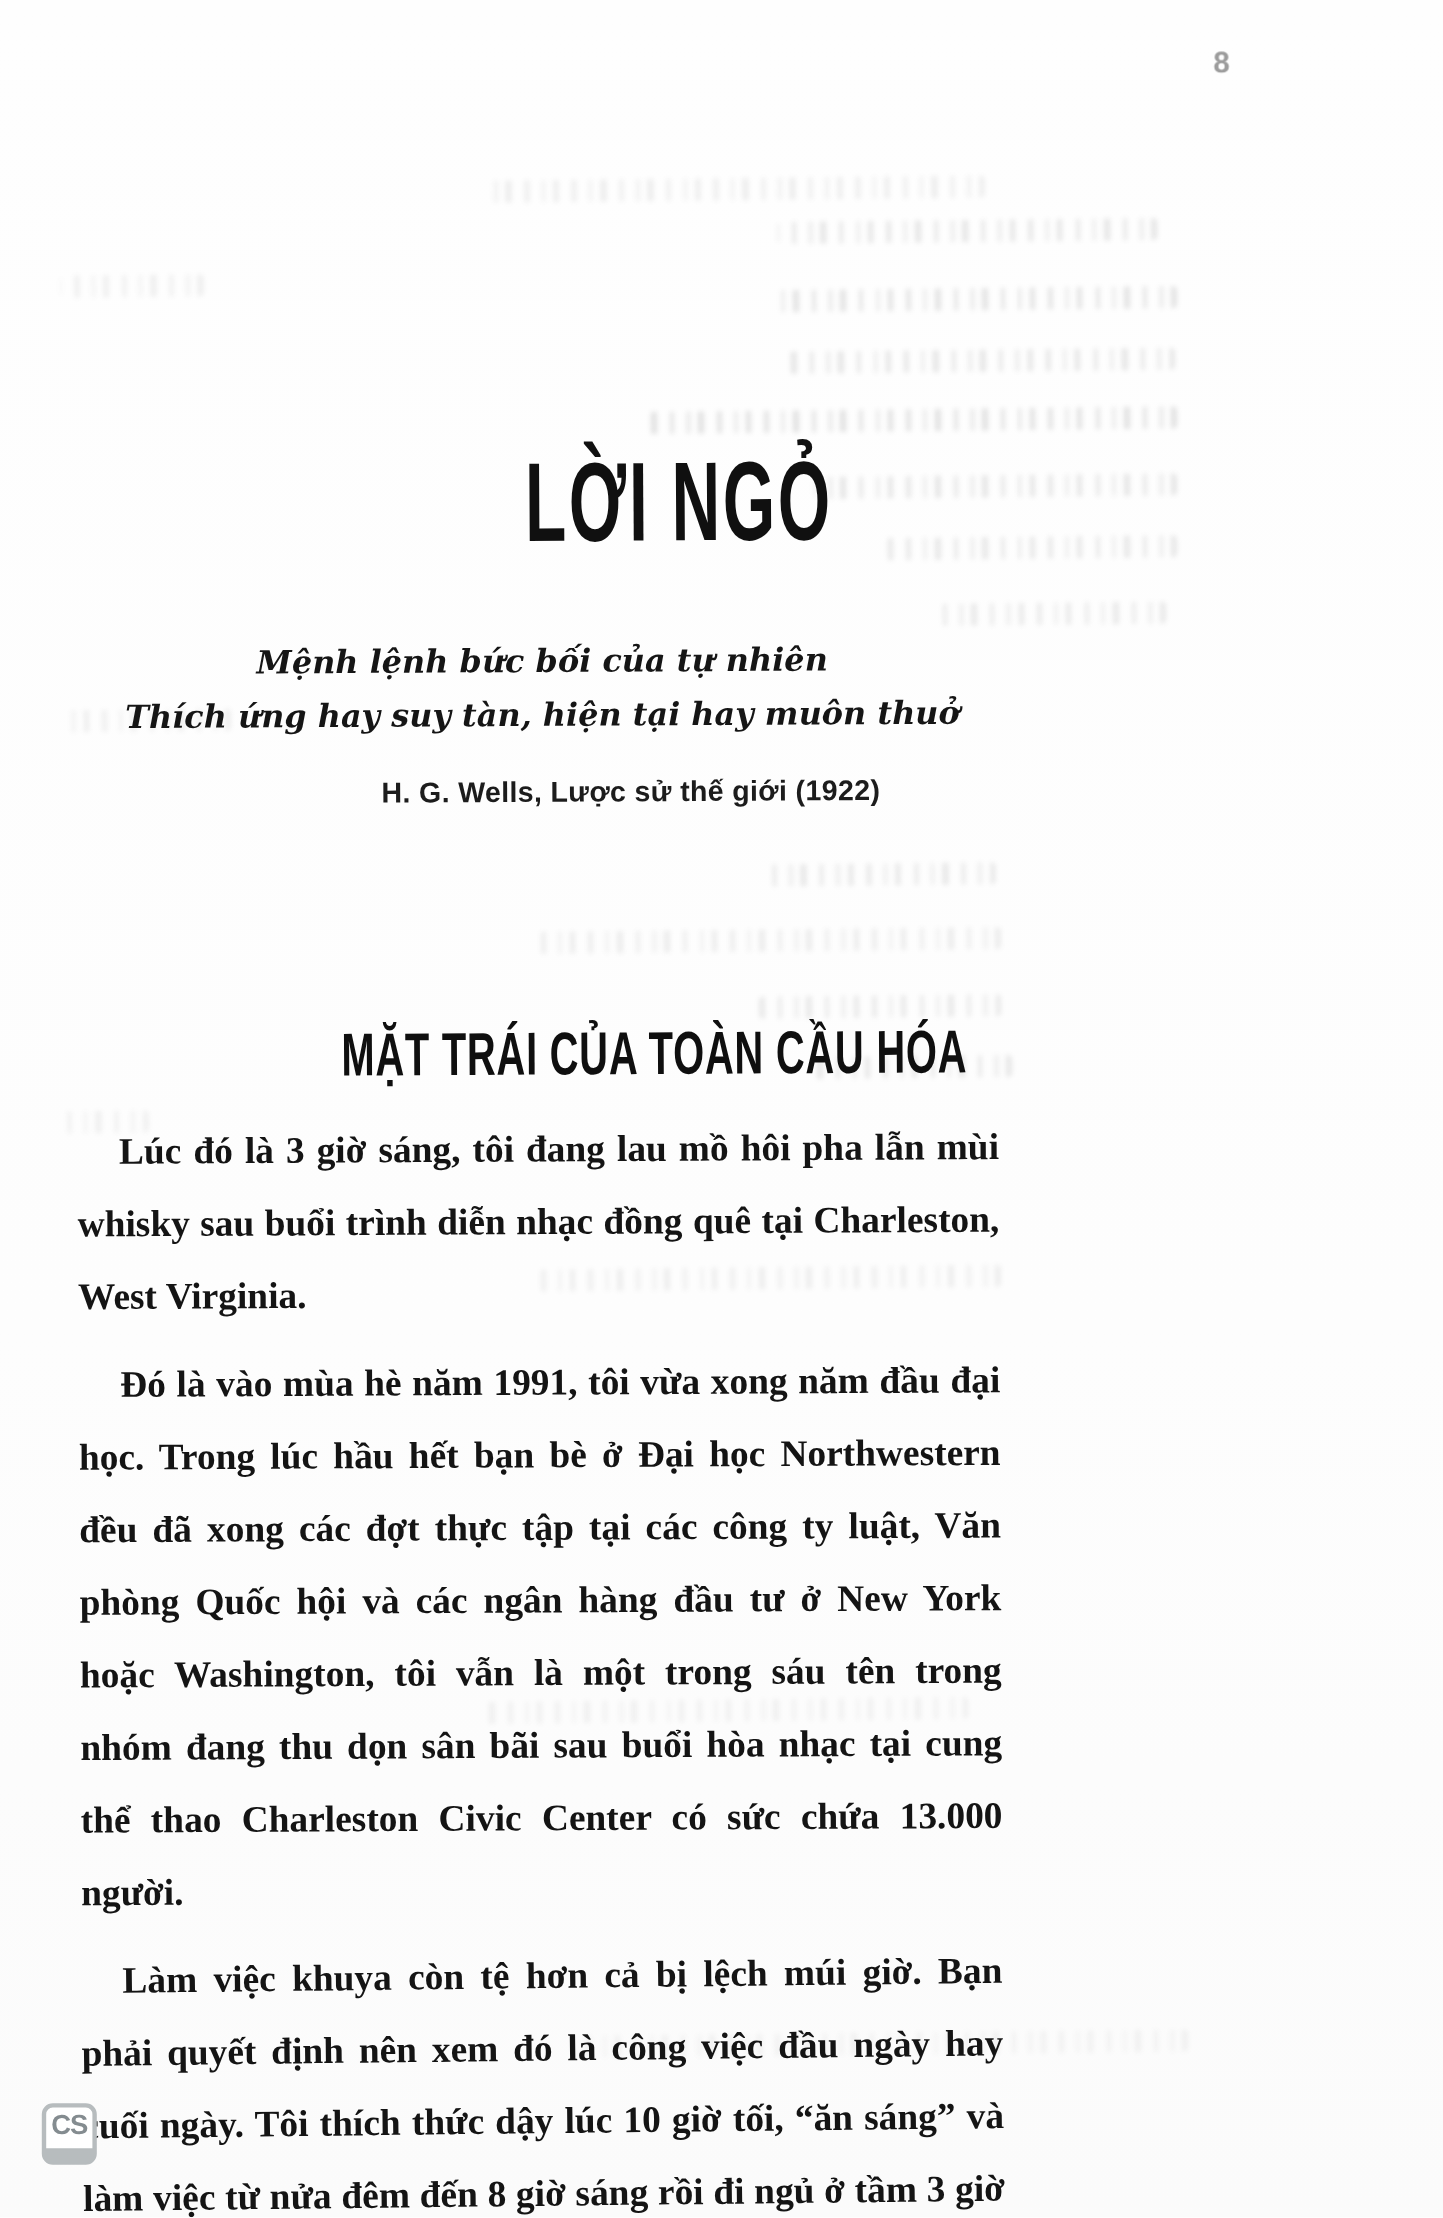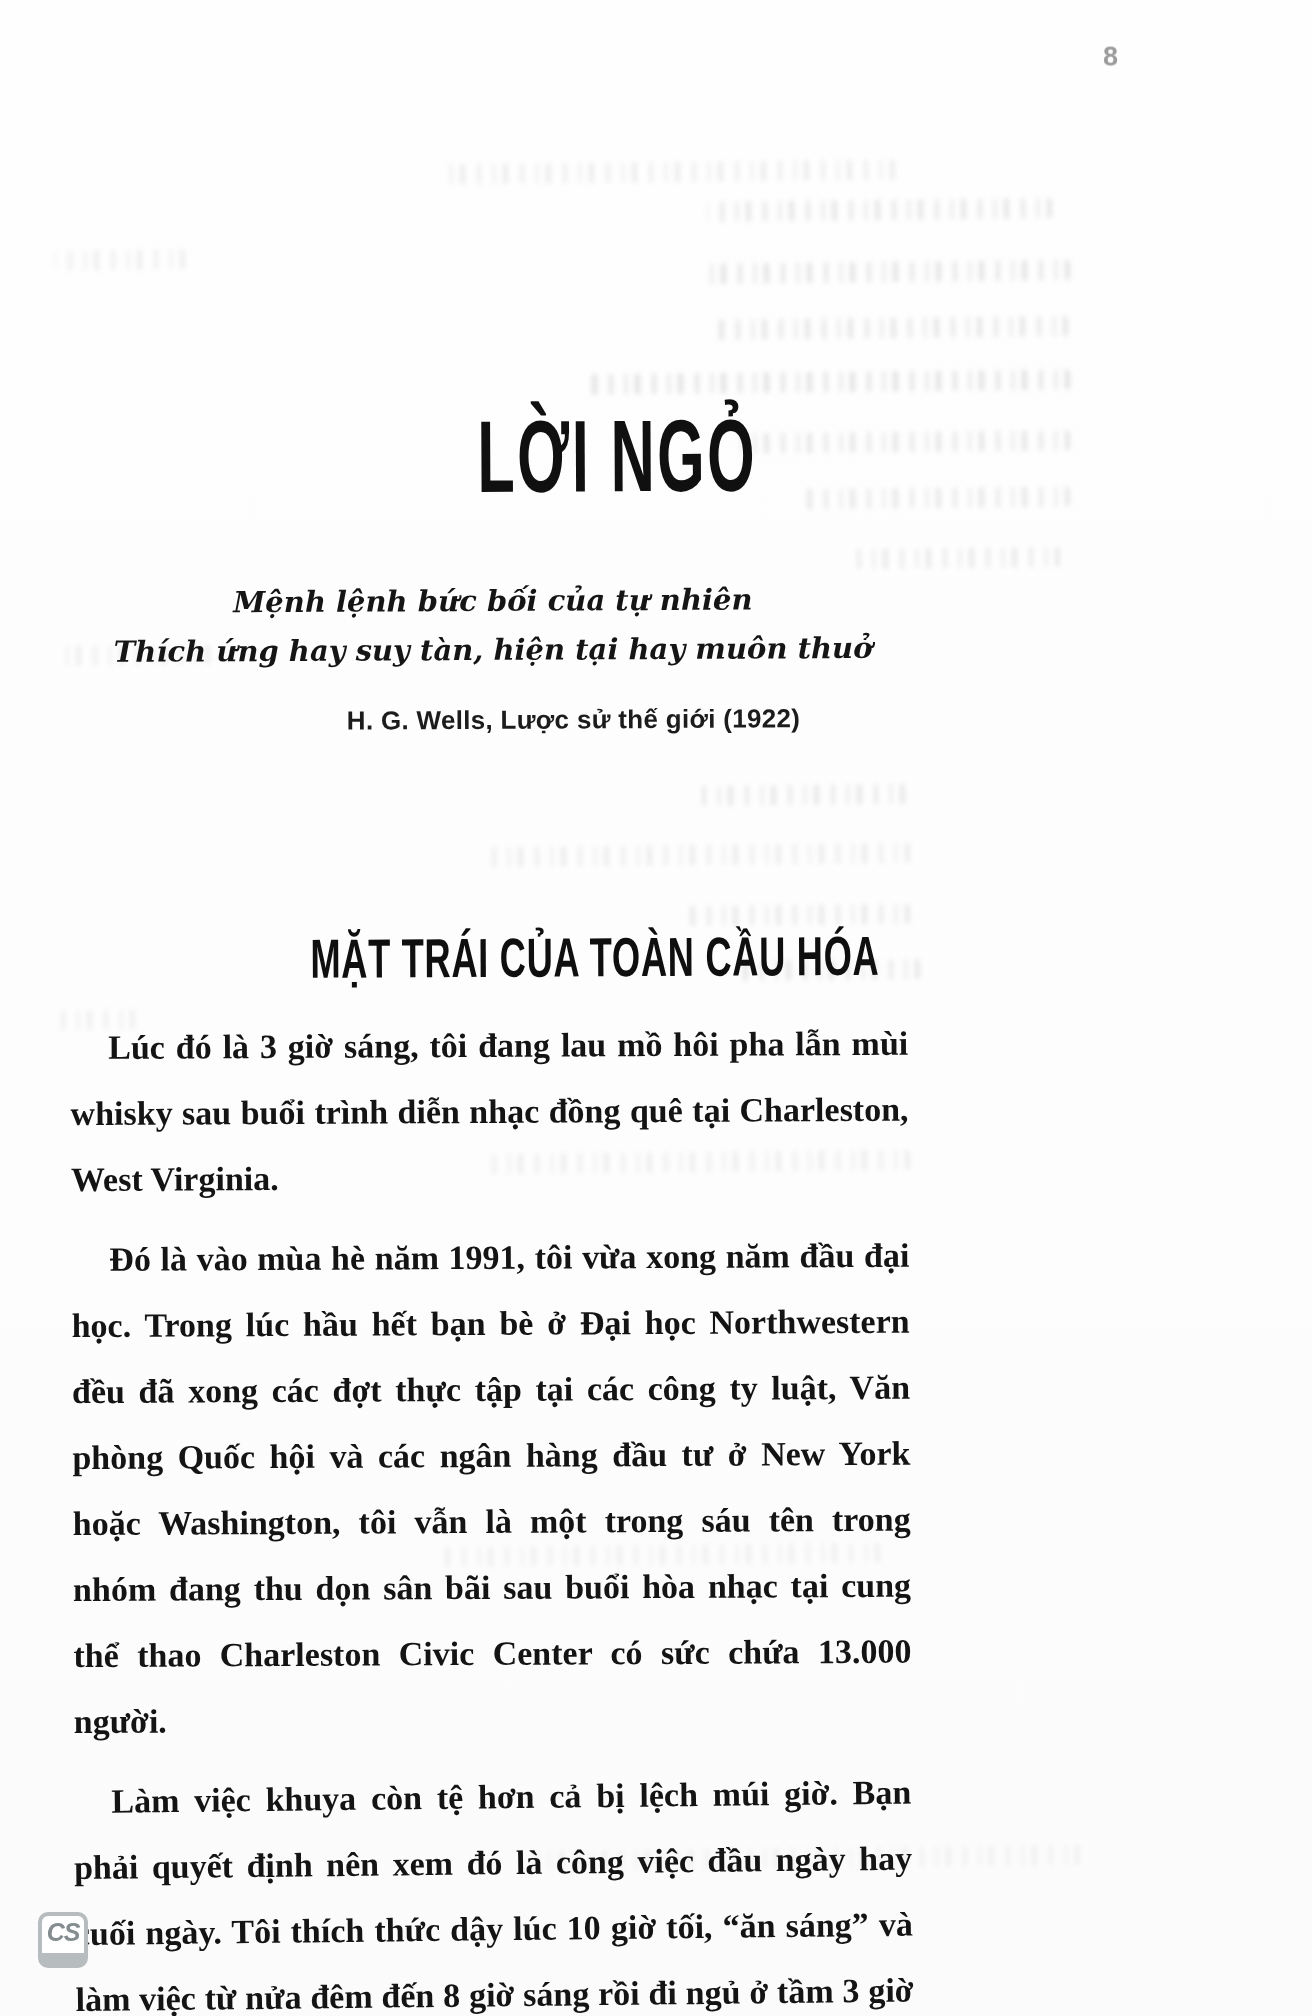--- a/index.html
+++ b/index.html
@@ -85,21 +85,20 @@
     position:relative;width:50px;height:56px;
     border:4px solid #b7bcbe;border-radius:10px;
     box-sizing:border-box;background:#ffffff;
   }
   .cs-icon .cs-letters{
     position:absolute;top:2px;left:0;right:0;
     text-align:center;
     font-family:"Liberation Sans", sans-serif;
     font-weight:700;font-size:25px;color:#848c90;
     letter-spacing:-1px;
-    font-style:italic;
   }
   .cs-icon .cs-strip{
     position:absolute;left:-1px;right:-1px;bottom:-2px;height:13px;
     background:#b7bcbe;border-radius:0 0 7px 7px;
   }
   .watermark-text{
     font-family:"Liberation Sans", sans-serif;
     font-size:41px;font-weight:400;color:#c1c4c6;
     letter-spacing:0.5px;white-space:nowrap;
   }

